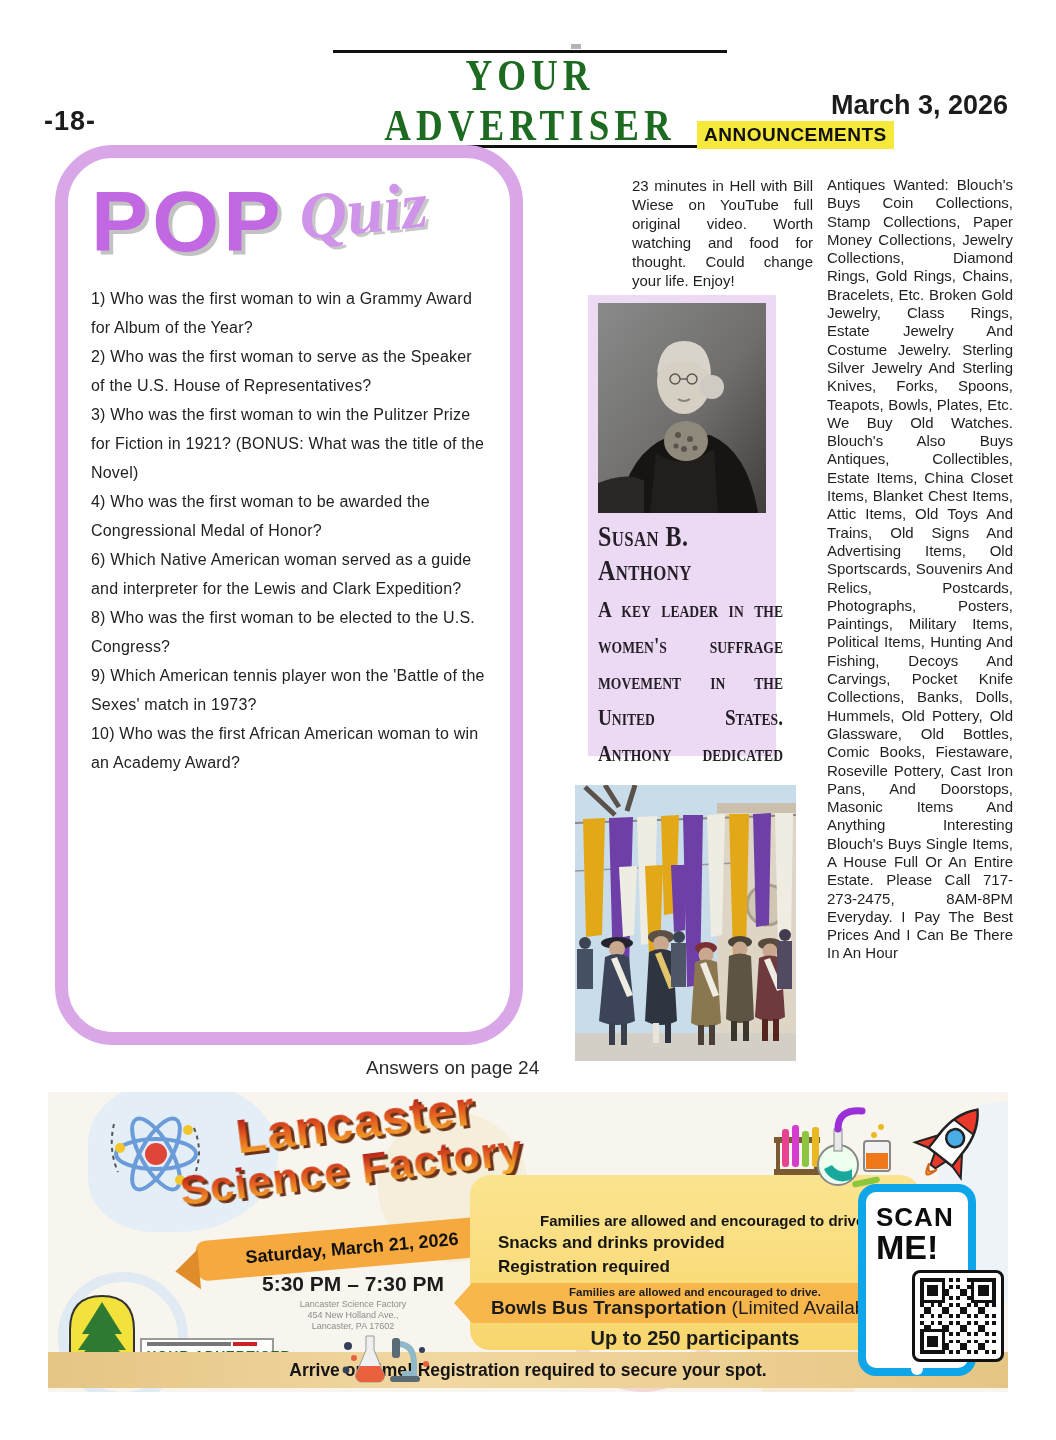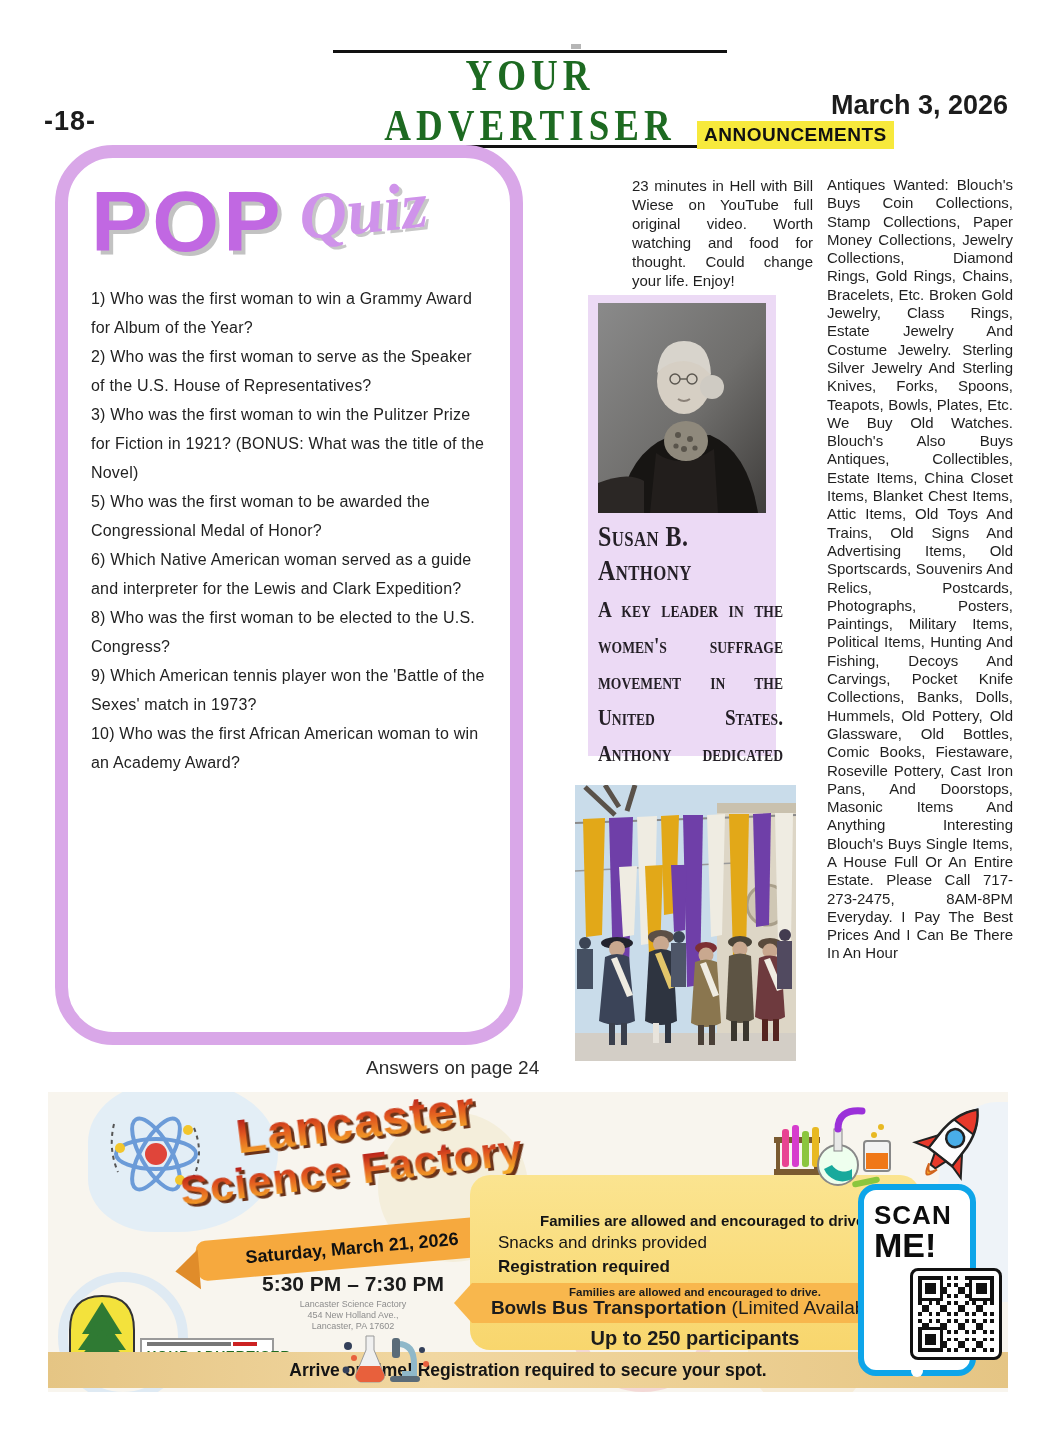--- a/index.html
+++ b/index.html
@@ -82,37 +82,37 @@
   .badge { position:absolute; left:18px; top:200px; z-index:1; }
   .adv-logo { position:absolute; left:92px; top:246px; width:134px; height:44px; border:2px solid #9a9a9a; background:#fff; z-index:1; padding:2px 5px; }
   .adv-bar-top { height:4px; background:#777; width:70%; position:relative; }
   .adv-bar-top:after { content:""; position:absolute; right:-26px; top:0; width:24px; height:4px; background:#cc2222; }
   .adv-name { color:#1d6a21; font-weight:800; font-size:13.5px; letter-spacing:1px; line-height:20px; white-space:nowrap; }
   .adv-bar-bot { height:3px; background:#999; }
   .yellow-panel { position:absolute; left:422px; top:83px; width:450px; height:175px;
     background:linear-gradient(180deg,#fbe490,#f8d66d); border-radius:20px; z-index:1; }
   .fe-line1 { position:absolute; left:28px; top:12px; font-size:20px; font-weight:800; color:#151515; }
   .fe-line2 { position:absolute; left:70px; top:37px; font-size:15px; font-weight:800; color:#151515; }
-  .fe-line3 { position:absolute; left:28px; top:58px; font-size:17px; font-weight:400; color:#151515; }
+  .fe-line3 { position:absolute; left:28px; top:58px; font-size:17px; font-weight:700; color:#151515; }
   .fe-line4 { position:absolute; left:28px; top:82px; font-size:17px; font-weight:800; color:#151515; }
   .bus-strip { position:absolute; left:-16px; top:108px; width:482px; height:40px; background:#f8b74d;
     clip-path:polygon(0 50%, 18px 0, calc(100% - 18px) 0, 100% 50%, calc(100% - 18px) 100%, 18px 100%);
     text-align:center; }
   .bus-small { font-size:11.5px; font-weight:800; margin-top:3px; }
   .bus-main { font-size:19px; line-height:20px; }
   .bus-bold { font-weight:800; }
   .bus-light { font-weight:400; }
   .fe-part { position:absolute; left:0; top:152px; width:100%; text-align:center; font-size:20px; font-weight:800; }
   .beakers { position:absolute; left:296px; top:-80px; }
   .bottom-strip { position:absolute; left:0; top:260px; width:100%; height:36px;
     background:linear-gradient(90deg,#e5c584 0%, #f1d7a1 40%, #eccf92 70%, #e5c584 100%); z-index:1;
     display:flex; align-items:center; justify-content:center; }
   .bottom-strip span { font-size:17.5px; font-weight:800; color:#151515; }
   .sci-cluster { position:absolute; left:292px; top:238px; z-index:2; }
-  .phone { position:absolute; left:810px; top:92px; width:118px; height:192px; border:6px solid #0ea5e9;
+  .phone { position:absolute; left:810px; top:92px; width:118px; height:192px; border:8px solid #0ea5e9;
     border-radius:18px; background:#fff; z-index:2; }
   .phone:after { content:""; position:absolute; left:50%; bottom:-7px; transform:translateX(-50%);
     width:12px; height:12px; background:#fff; border-radius:50%; }
   .scan-text { margin:12px 0 0 10px; font-weight:800; color:#0d0d0d; line-height:1; }
   .scan-l1 { font-size:26px; letter-spacing:1px; }
   .scan-l2 { font-size:34px; }
   .qr-box { position:absolute; left:46px; top:78px; width:92px; height:92px; background:#fff;
     border:3px solid #111; border-radius:8px; padding:5px; }
   .qr-grid { width:100%; height:100%; display:grid; grid-template-columns:repeat(21,1fr); grid-template-rows:repeat(21,1fr); }
   .qr-grid i { display:block; }
@@ -135,21 +135,21 @@
   <div class="announce-label">ANNOUNCEMENTS</div>
 
   <section class="quiz-card">
     <div class="quiz-title">
       <span class="pop">POP</span><span class="script">Quiz</span>
     </div>
     <div class="questions">
         <p class="q">1) Who was the first woman to win a Grammy Award for Album of the Year?</p>
         <p class="q">2) Who was the first woman to serve as the Speaker of the U.S. House of Representatives?</p>
         <p class="q">3) Who was the first woman to win the Pulitzer Prize for Fiction in 1921? (BONUS: What was the title of the Novel)</p>
-        <p class="q">5) Who was the first woman to be awarded the Congressional Medal of Honor?</p>
+        <p class="q">4) Who was the first woman to be awarded the Congressional Medal of Honor?</p>
         <p class="q">6) Which Native American woman served as a guide and interpreter for the Lewis and Clark Expedition?</p>
         <p class="q">8) Who was the first woman to be elected to the U.S. Congress?</p>
         <p class="q">9) Which American tennis player won the 'Battle of the Sexes' match in 1973?</p>
         <p class="q">10) Who was the first African American woman to win an Academy Award?</p>
       </div>
   </section>
   <div class="answers-note">Answers on page 24</div>
 
   <p class="mid-announce">23 minutes in Hell with Bill Wiese on YouTube full original video. Worth watching and food for thought. Could change your life. Enjoy!</p>
 

